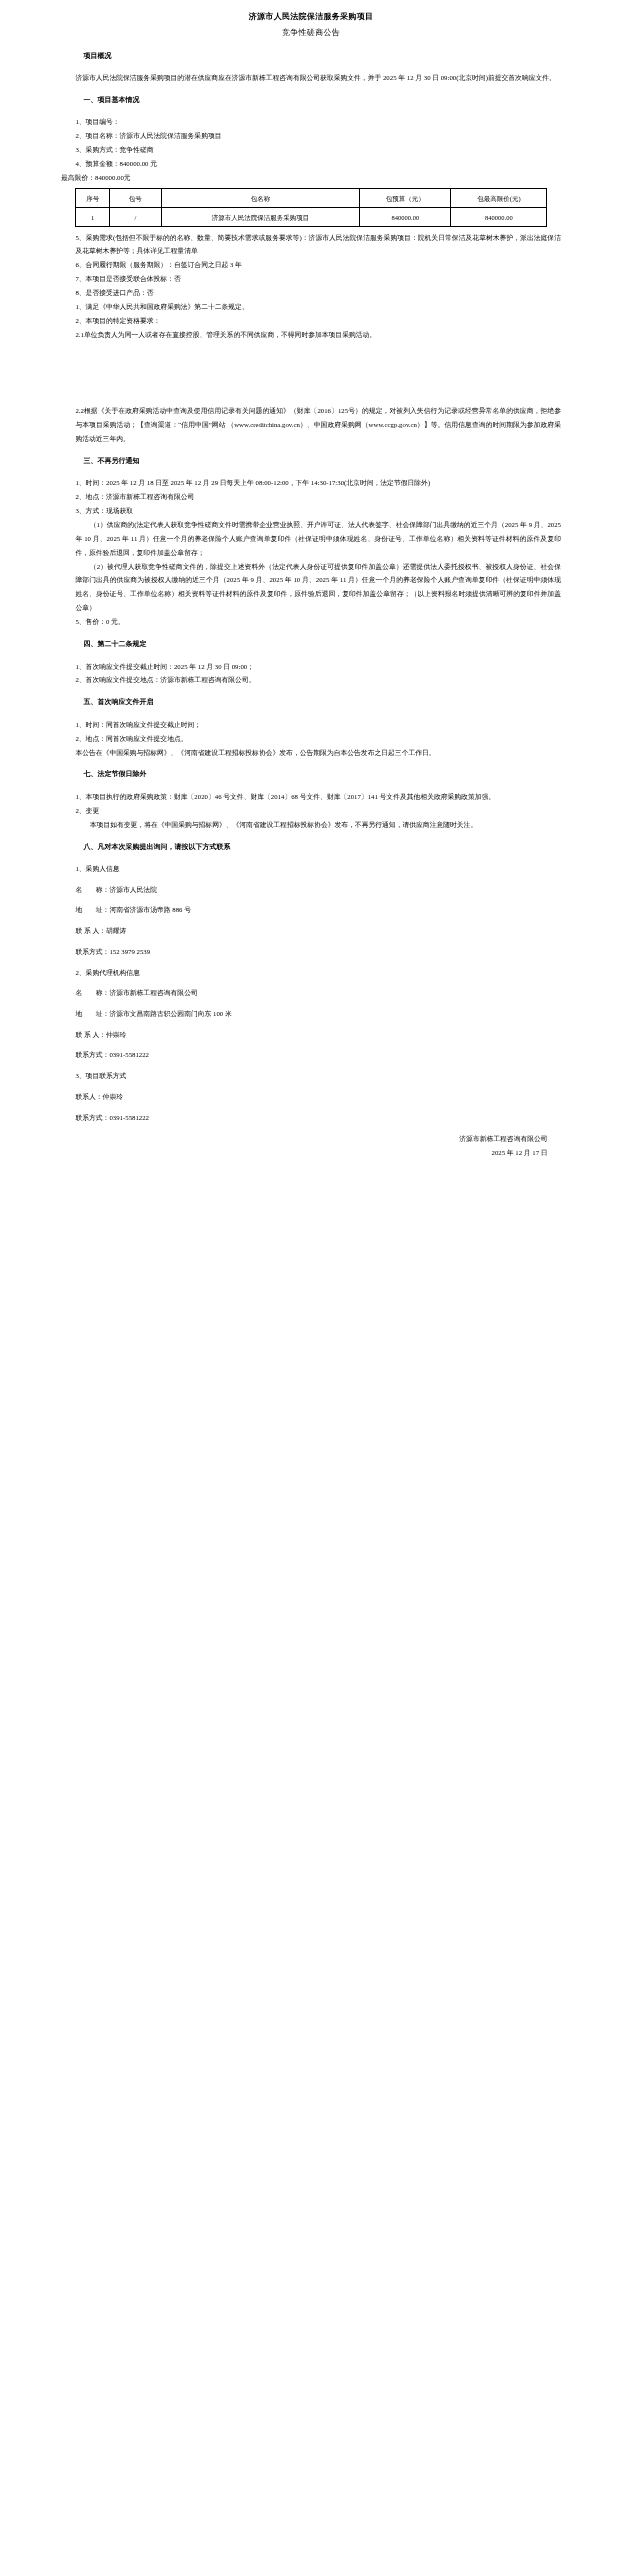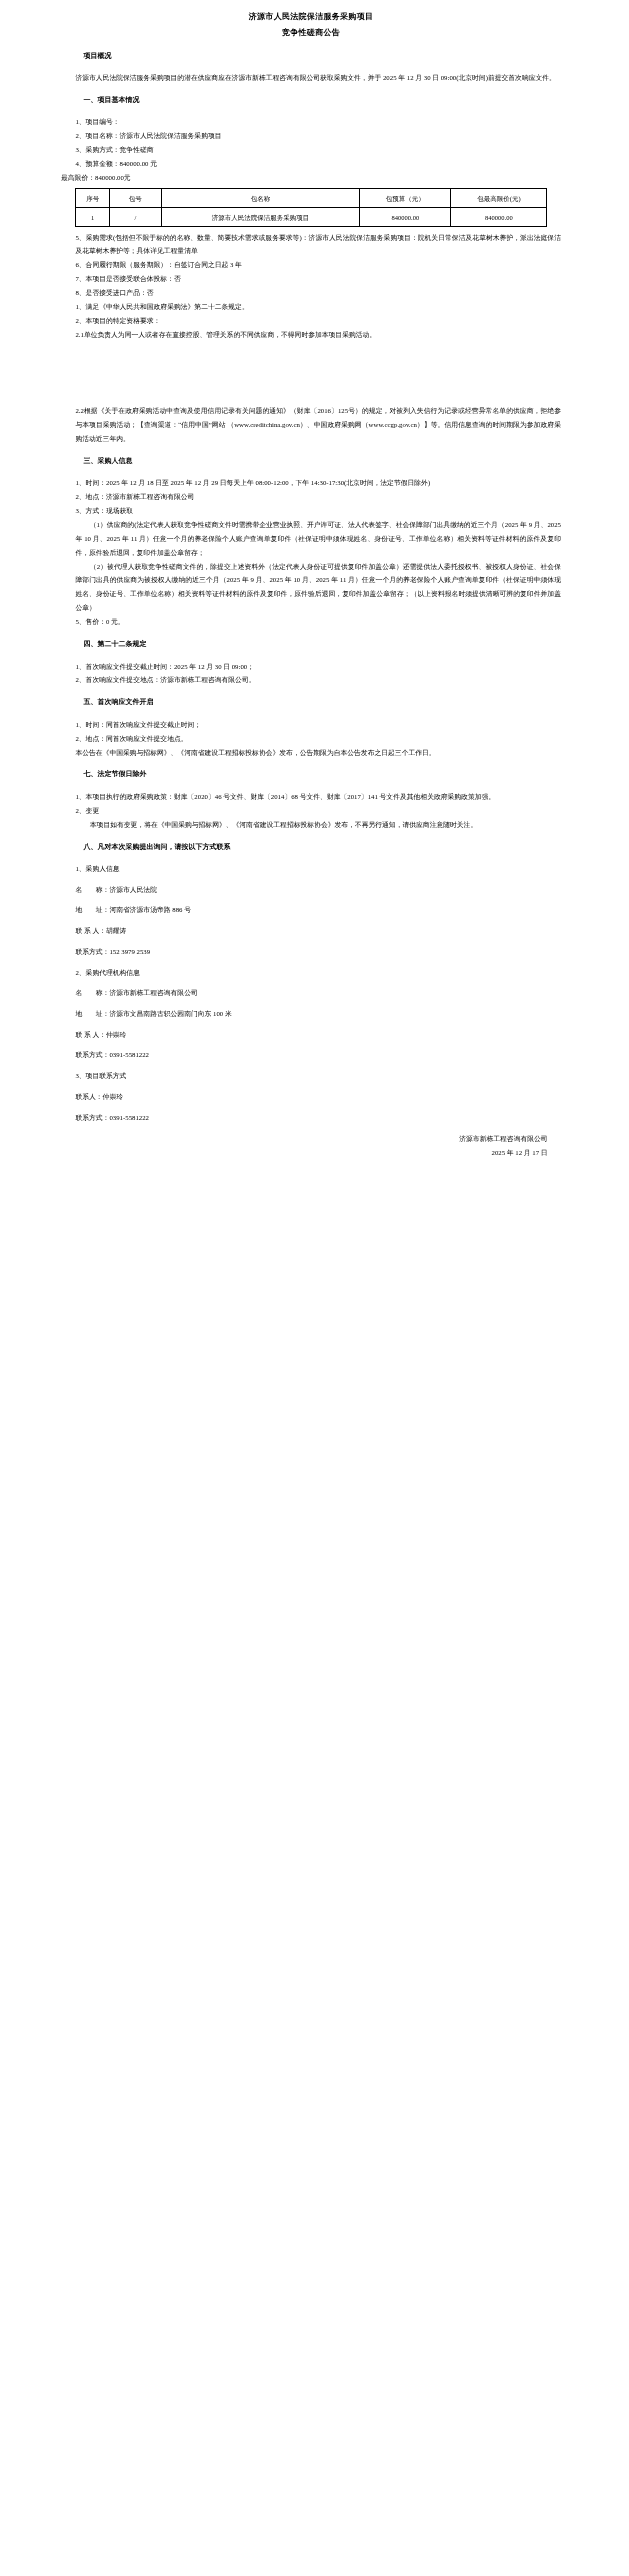--- a/index.html
+++ b/index.html
@@ -20,21 +20,21 @@
   .doc-title {
     text-align: center;
     font-weight: bold;
     font-size: 8px;
     letter-spacing: 0.3px;
     line-height: 1.9;
     margin: 0 0 1px 0;
   }
   .doc-subtitle {
     text-align: center;
-    font-weight: bold;
+    font-weight: normal;
     font-size: 8px;
     letter-spacing: 0.3px;
     line-height: 1.9;
     margin: 0 0 3.1px 0;
   }
   .sec-head {
     font-weight: bold;
     font-size: 7px;
     line-height: 2.05;
     margin: 8px;
@@ -160,21 +160,21 @@
   <p class="item">8、是否接受进口产品：否</p>
 
   <p class="item">1、满足《中华人民共和国政府采购法》第二十二条规定。</p>
   <p class="item">2、本项目的特定资格要求：</p>
   <p class="item">2.1单位负责人为同一人或者存在直接控股、管理关系的不同供应商，不得同时参加本项目采购活动。</p>
 
   <div class="spacer-block"></div>
 
   <p class="item">2.2根据《关于在政府采购活动中查询及使用信用记录有关问题的通知》（财库〔2016〕125号）的规定，对被列入失信行为记录或经营异常名单的供应商，拒绝参与本项目采购活动；【查询渠道：“信用中国”网站 （www.creditchina.gov.cn）、中国政府采购网（www.ccgp.gov.cn）】等。信用信息查询的时间期限为参加政府采购活动近三年内。</p>
 
-  <div class="sec-head">三、采购人信息</div>
+  <div class="sec-head">三、不再另行通知</div>
   <p class="item">1、时间：2025 年 12 月 18 日至 2025 年 12 月 29 日每天上午 08:00-12:00，下午 14:30-17:30(北京时间，法定节假日除外)</p>
   <p class="item">2、地点：济源市新栋工程咨询有限公司</p>
   <p class="item">3、方式：现场获取</p>
   <p class="item-ind">（1）供应商的(法定代表人获取竞争性磋商文件时需携带企业营业执照、开户许可证、法人代表签字、社会保障部门出具缴纳的近三个月（2025 年 9 月、2025 年 10 月、2025 年 11 月）任意一个月的养老保险个人账户查询单复印件（社保证明中须体现姓名、身份证号、工作单位名称）相关资料等证件材料的原件及复印件，原件验后退回，复印件加盖公章留存；</p>
   <p class="item-ind">（2）被代理人获取竞争性磋商文件的，除提交上述资料外（法定代表人身份证可提供复印件加盖公章）还需提供法人委托授权书、被授权人身份证、社会保障部门出具的供应商为被授权人缴纳的近三个月（2025 年 9 月、2025 年 10 月、2025 年 11 月）任意一个月的养老保险个人账户查询单复印件（社保证明中须体现姓名、身份证号、工作单位名称）相关资料等证件材料的原件及复印件，原件验后退回，复印件加盖公章留存；（以上资料报名时须提供清晰可辨的复印件并加盖公章）</p>
   <p class="item">5、售价：0 元。</p>
 
   <div class="sec-head">四、第二十二条规定</div>
   <p class="item">1、首次响应文件提交截止时间：2025 年 12 月 30 日 09:00；</p>
   <p class="item">2、首次响应文件提交地点：济源市新栋工程咨询有限公司。</p>

